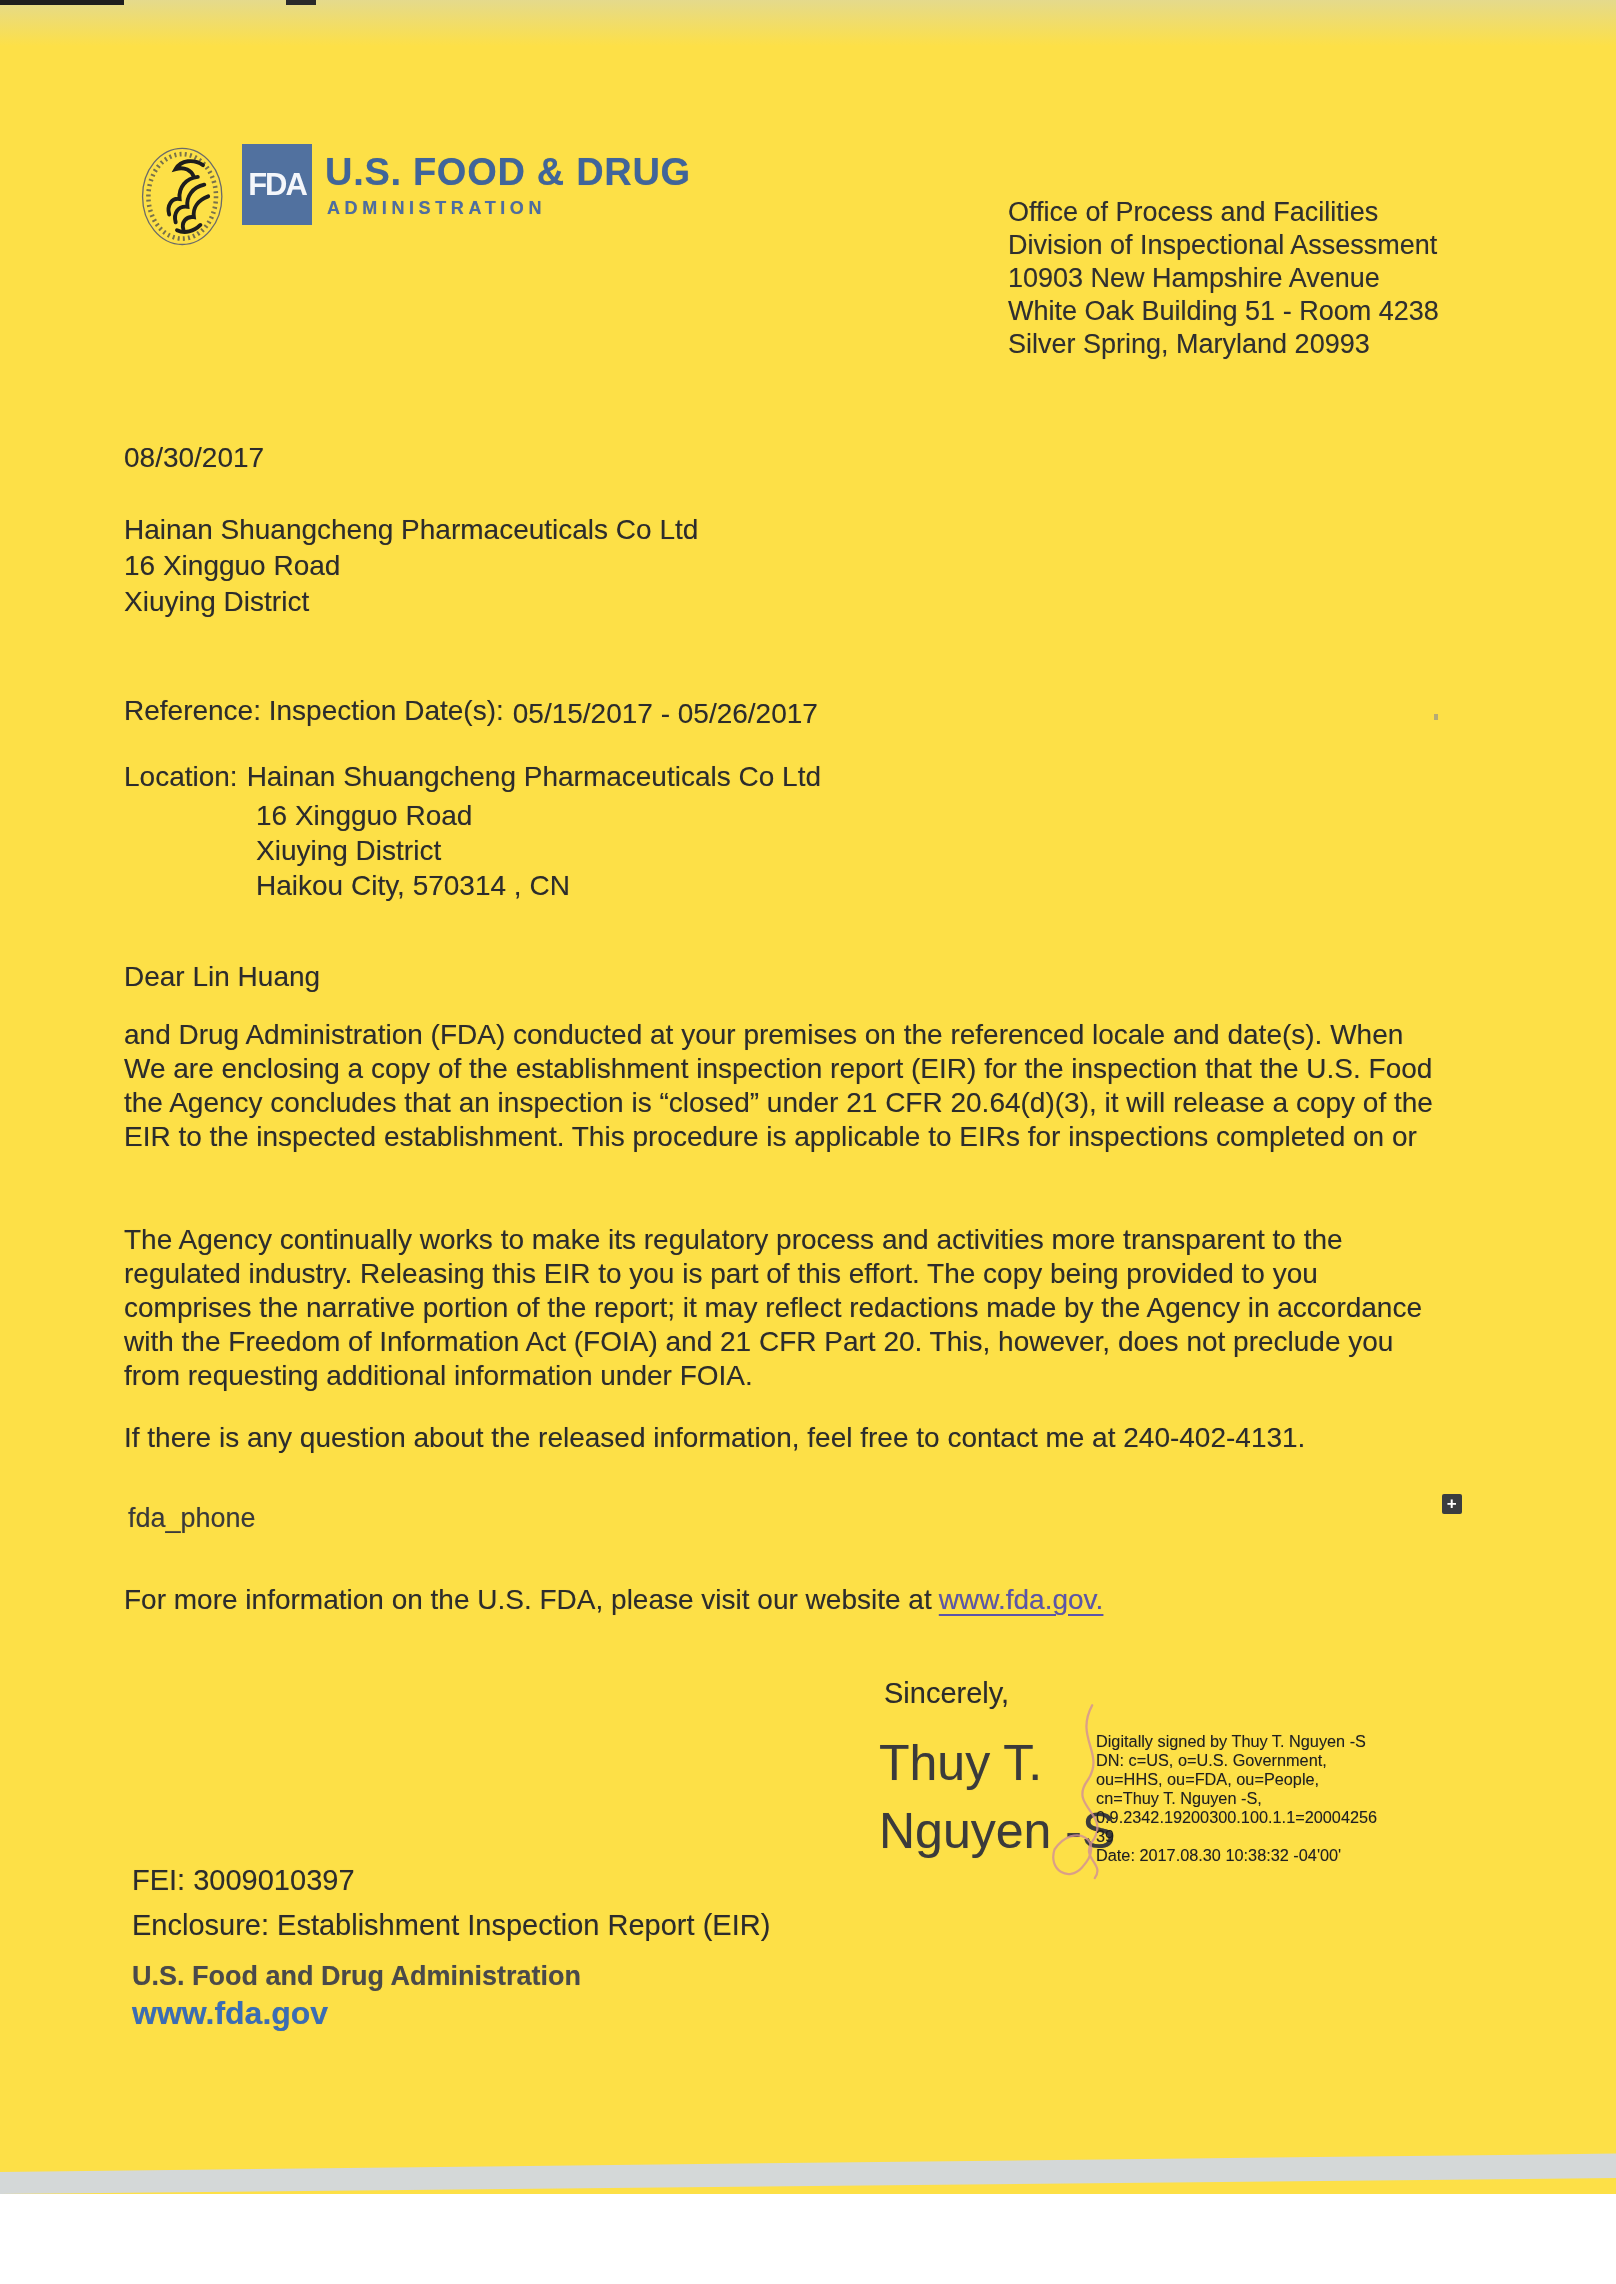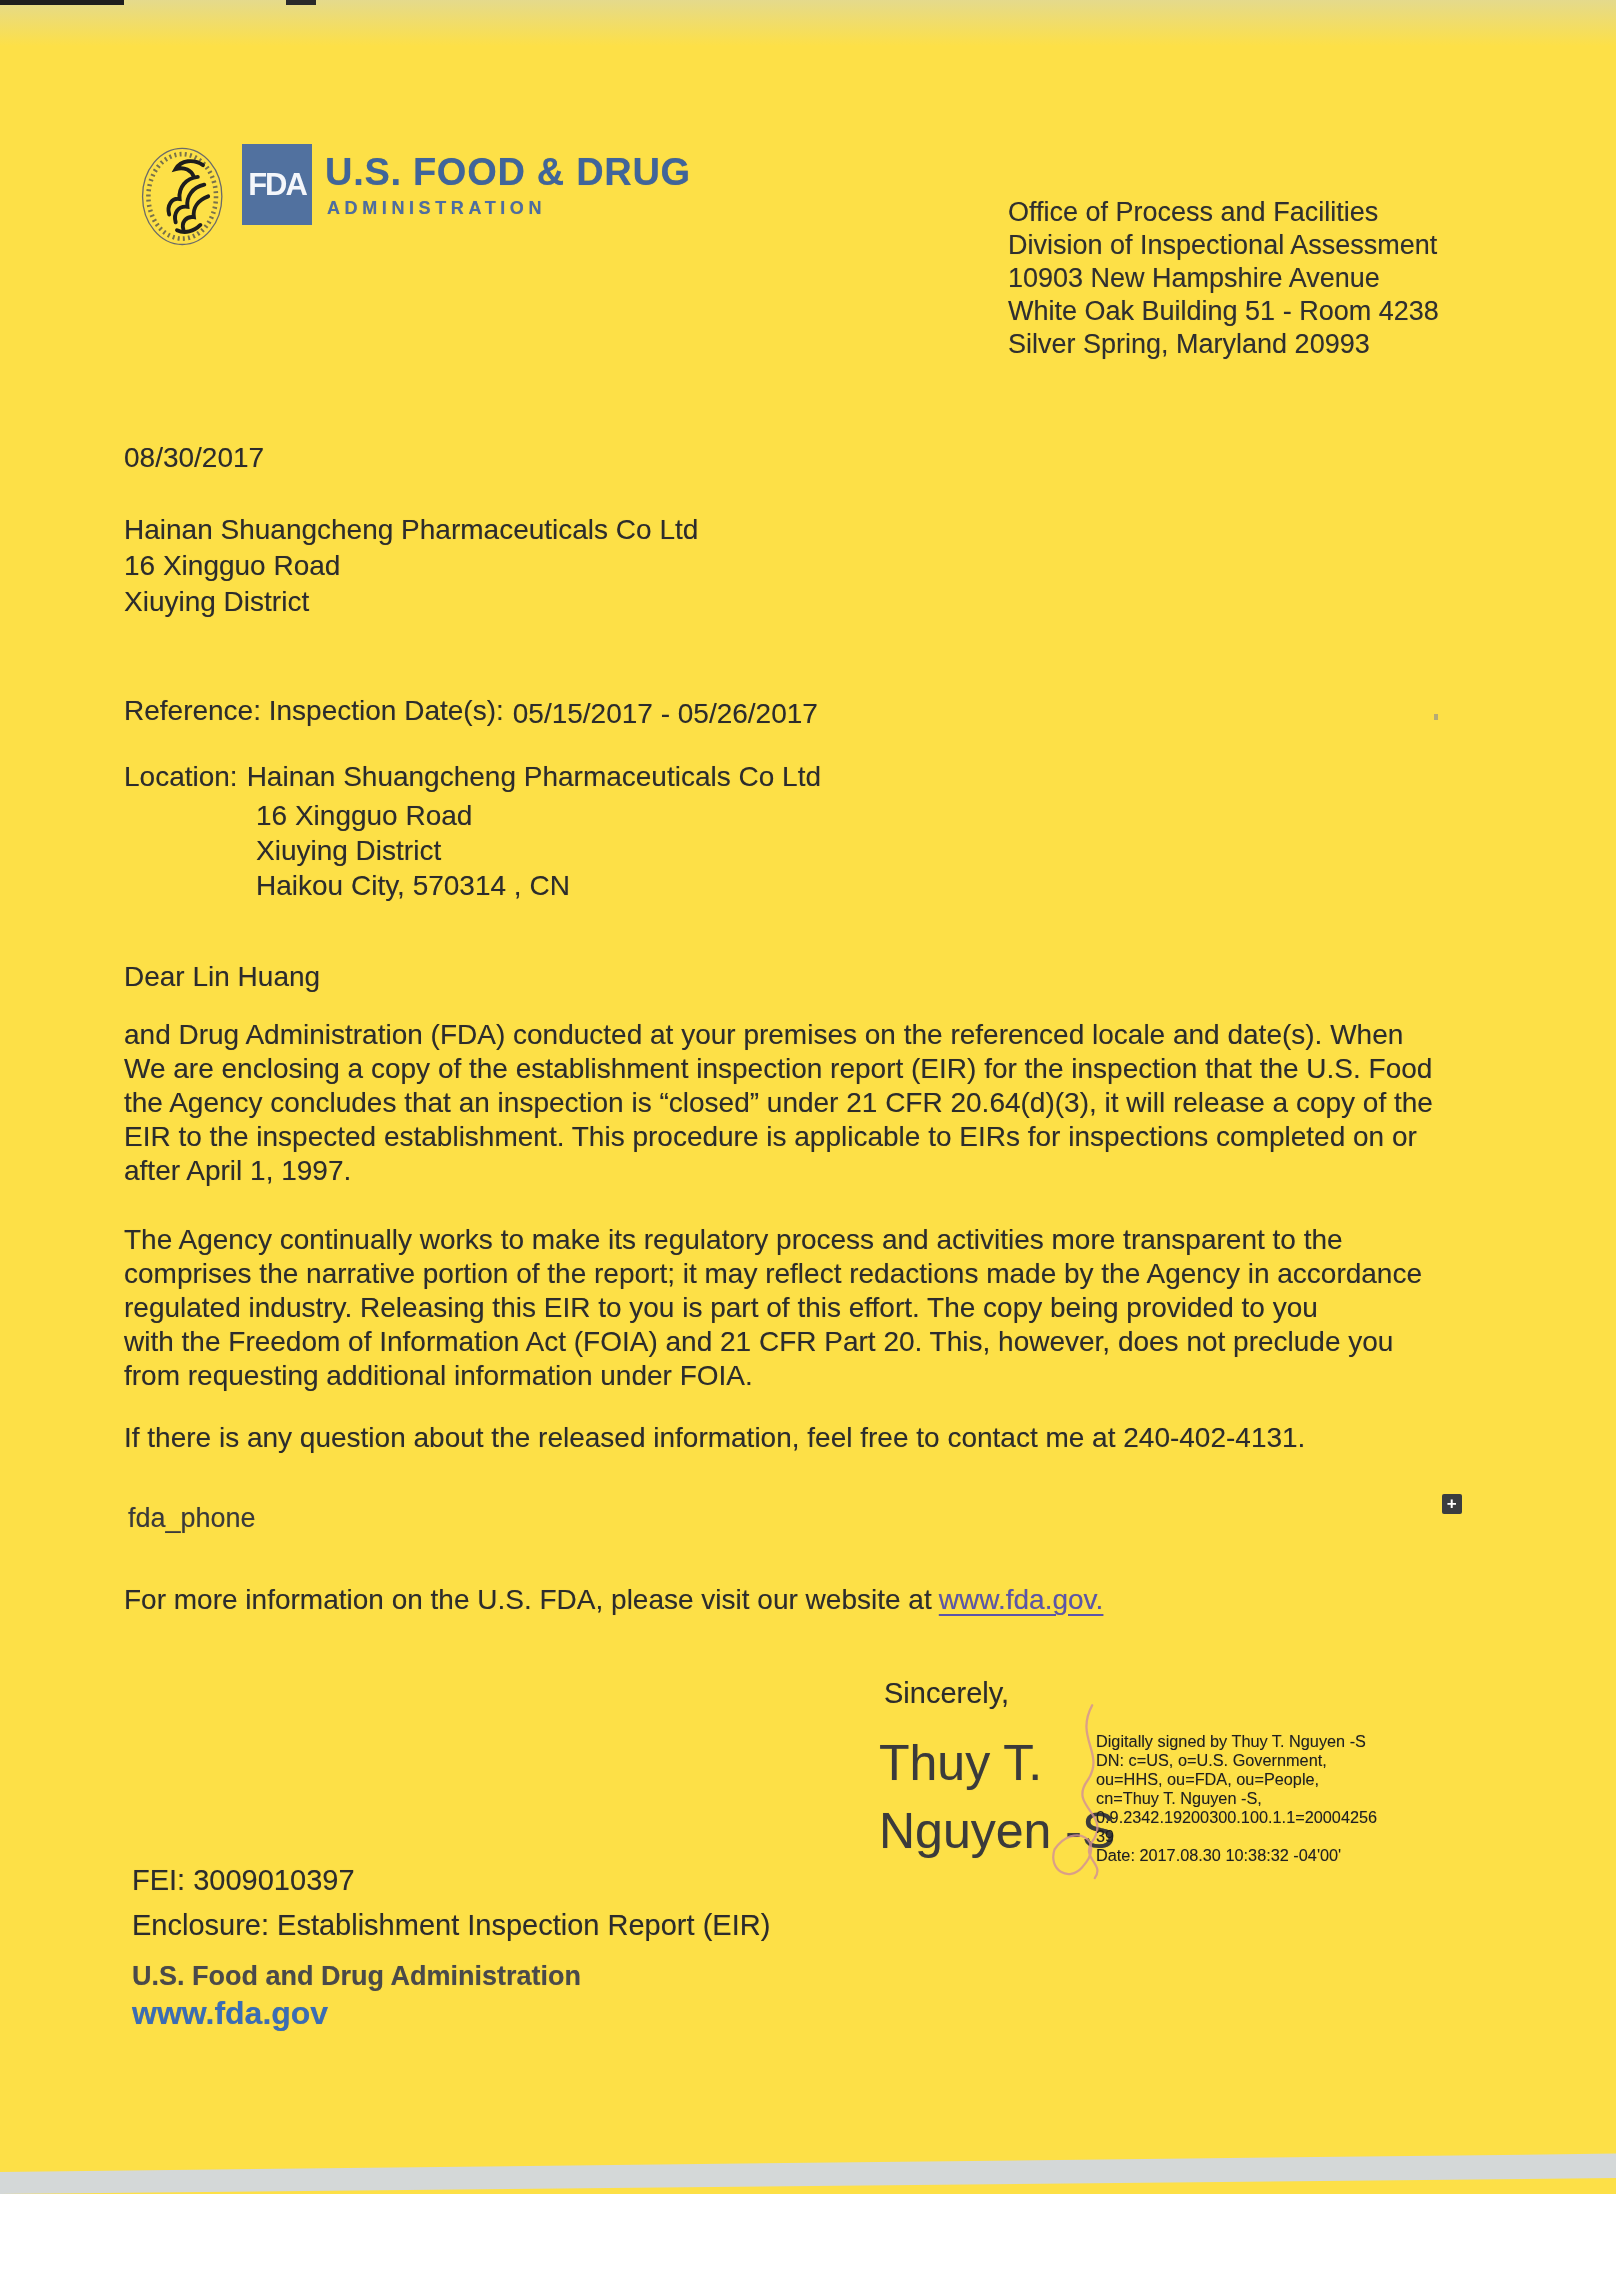--- a/index.html
+++ b/index.html
@@ -119,27 +119,26 @@
     <div>Haikou City, 570314 , CN</div>
   </div>
 
   <div class="salutation scan">Dear Lin Huang</div>
 
   <div class="para p1 scan">
     <div>and Drug Administration (FDA) conducted at your premises on the referenced locale and date(s). When</div>
     <div>We are enclosing a copy of the establishment inspection report (EIR) for the inspection that the U.S. Food</div>
     <div>the Agency concludes that an inspection is “closed” under 21 CFR 20.64(d)(3), it will release a copy of the</div>
     <div>EIR to the inspected establishment. This procedure is applicable to EIRs for inspections completed on or</div>
-    <div>after April 1, 1997.</div>
   </div>
 
   <div class="para p2 scan">
     <div>The Agency continually works to make its regulatory process and activities more transparent to the</div>
+    <div>regulated industry. Releasing this EIR to you is part of this effort. The copy being provided to you</div>
     <div>comprises the narrative portion of the report; it may reflect redactions made by the Agency in accordance</div>
-    <div>regulated industry. Releasing this EIR to you is part of this effort. The copy being provided to you</div>
     <div>with the Freedom of Information Act (FOIA) and 21 CFR Part 20. This, however, does not preclude you</div>
     <div>from requesting additional information under FOIA.</div>
   </div>
 
   <div class="para p3 scan">If there is any question about the released information, feel free to contact me at 240-402-4131.</div>
 
   <div class="fda-phone scan">fda_phone</div>
   <div class="plus-btn">
     <span>+</span>
   </div>

